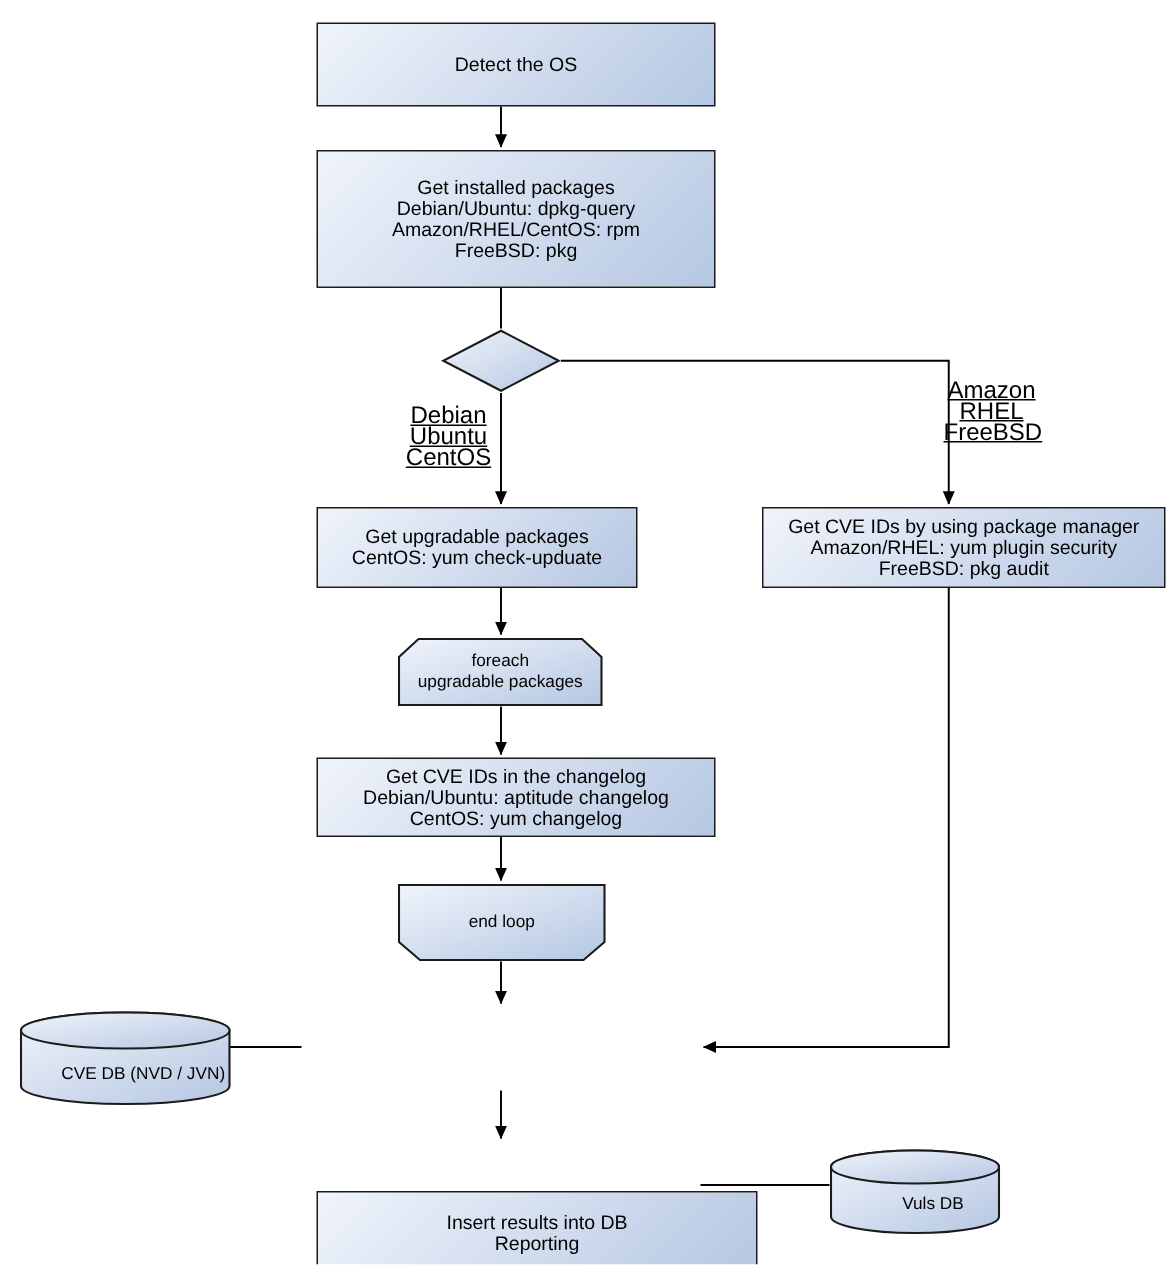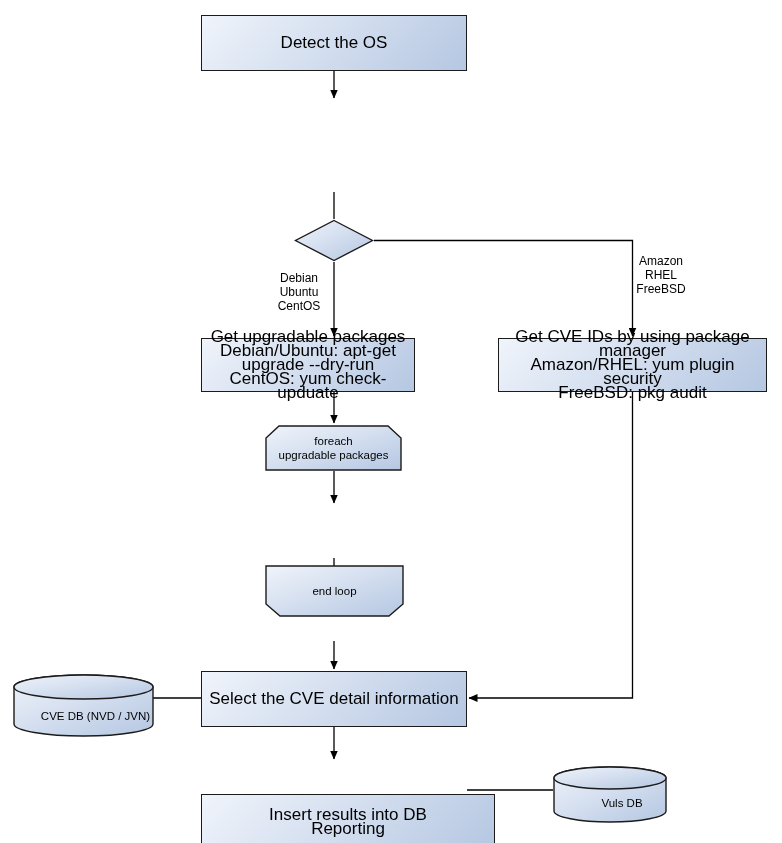--- a/index.html
+++ b/index.html
@@ -19,37 +19,37 @@
   .edge-layer{position:absolute;left:0;top:0;pointer-events:none;}
   .edge{fill:none;stroke:var(--line-color);stroke-width:1.3;}
   .arrowhead{fill:var(--line-color);}
   .grad-light{stop-color:var(--shape-fill-light);}
   .grad-dark{stop-color:var(--shape-fill-dark);}
   .box{
     position:absolute;box-sizing:border-box;
     border:1.4px solid var(--shape-border);
     background:linear-gradient(135deg,var(--shape-fill-light) 0%,var(--shape-fill-dark) 100%);
     display:flex;flex-direction:column;justify-content:center;align-items:center;
-    text-align:center;font-size:17px;line-height:14px;
+    text-align:center;font-size:13px;line-height:14px;margin-left:10px;
   }
   .shape{position:absolute;}
   .shape svg{display:block;}
   .filled{fill:url(#shapeGrad);stroke:var(--shape-border);stroke-width:1.4;}
   .shape-label{
     position:absolute;left:0;top:0;right:0;bottom:0;
     display:flex;flex-direction:column;justify-content:center;align-items:center;
     text-align:center;font-size:11.5px;line-height:14px;
   }
   .cyl-label{
     position:absolute;left:0;right:0;
     display:flex;justify-content:center;align-items:center;
     text-align:center;font-size:11.5px;line-height:14px;padding-left:24px;
   }
   .edge-label{
-    position:absolute;text-align:center;font-size:12px;line-height:14px;
+    position:absolute;text-align:center;font-size:16px;line-height:14px;text-decoration:underline;
   }
 </style>
 </head>
 <body>
 
 <div class="canvas">
 
   <svg class="edge-layer" width="782" height="843">
     <defs>
       <linearGradient id="shapeGrad" x1="0" y1="0" x2="1" y2="1">
@@ -71,71 +71,78 @@
     <path class="edge" d="M632.5,392 L632.5,698 L469,698" marker-end="url(#arrow)"></path>
     <path class="edge" d="M153,698 L201,698"></path>
     <path class="edge" d="M334,727 L334,759" marker-end="url(#arrow)"></path>
     <path class="edge" d="M467,790 L553,790"></path>
   </svg>
 
   <div class="box" style="left:201px;top:15px;width:266px;height:56px">
     <div>Detect the OS</div>
   </div>
 
+  <div class="box" style="left:201px;top:100px;width:266px;height:92px">
+    <div>Get installed packages</div>
+    <div>Debian/Ubuntu: dpkg-query</div>
+    <div>Amazon/RHEL/CentOS: rpm</div>
+    <div>FreeBSD: pkg</div>
+  </div>
 
   <div class="shape" style="left:294px;top:219px;width:80px;height:43px">
     <svg width="80" height="43">
       <polygon class="filled" points="40,1.5 78.5,21.5 40,41.5 1.5,21.5"></polygon>
     </svg>
   </div>
 
   <div class="edge-label" style="left:270px;top:271px;width:58px">
     <div>Debian</div>
     <div>Ubuntu</div>
     <div>CentOS</div>
   </div>
   <div class="edge-label" style="left:629px;top:254px;width:64px">
     <div>Amazon</div>
     <div>RHEL</div>
     <div>FreeBSD</div>
   </div>
 
   <div class="box" style="left:201px;top:338px;width:214px;height:54px">
     <div>Get upgradable packages</div>
-    <div>Debian/Ubuntu: apt-get upgrade --dry-run</div>
     <div>CentOS: yum check-upduate</div>
   </div>
 
   <div class="box" style="left:498px;top:338px;width:269px;height:54px">
     <div>Get CVE IDs by using package manager</div>
     <div>Amazon/RHEL: yum plugin security</div>
     <div>FreeBSD: pkg audit</div>
   </div>
 
   <div class="shape" style="left:265px;top:425px;width:137px;height:46px">
     <svg width="137" height="46">
       <polygon class="filled" points="1,13 14,1 123,1 136,13 136,45 1,45"></polygon>
     </svg>
     <div class="shape-label">
       <div>foreach</div>
       <div>upgradable packages</div>
     </div>
   </div>
 
+  <div class="box" style="left:201px;top:505px;width:266px;height:53px">
+    <div>Get CVE IDs in the changelog</div>
+    <div>Debian/Ubuntu: aptitude changelog</div>
+    <div>CentOS: yum changelog</div>
+  </div>
 
-  <div class="shape" style="left:265px;top:565px;width:139px;height:52px">
+  <div class="shape" style="left:265px;top:589px;width:139px;height:52px">
     <svg width="139" height="52">
       <polygon class="filled" points="1,1 138,1 138,39 124,51 15,51 1,39"></polygon>
     </svg>
     <div class="shape-label">end loop</div>
   </div>
 
-  <div class="box" style="left:201px;top:671px;width:266px;height:56px">
-    <div>Select the CVE detail information</div>
-  </div>
 
   <div class="shape" style="left:13px;top:673px;width:141px;height:65px">
     <svg width="141" height="65">
       <path class="filled" d="M1,14 L1,51 A69.5,12 0 0 0 140,51 L140,14 A69.5,12 0 0 0 1,14 z"></path>
       <ellipse class="filled" cx="70.5" cy="14" rx="69.5" ry="12"></ellipse>
     </svg>
     <div class="cyl-label" style="top:33px;height:20px">CVE DB (NVD / JVN)</div>
   </div>
 
   <div class="box" style="left:201px;top:794px;width:294px;height:56px">

